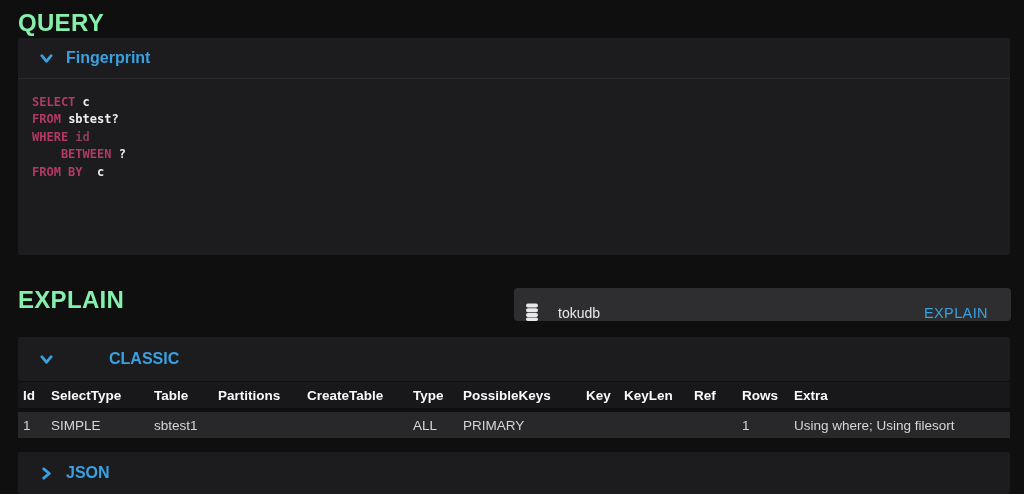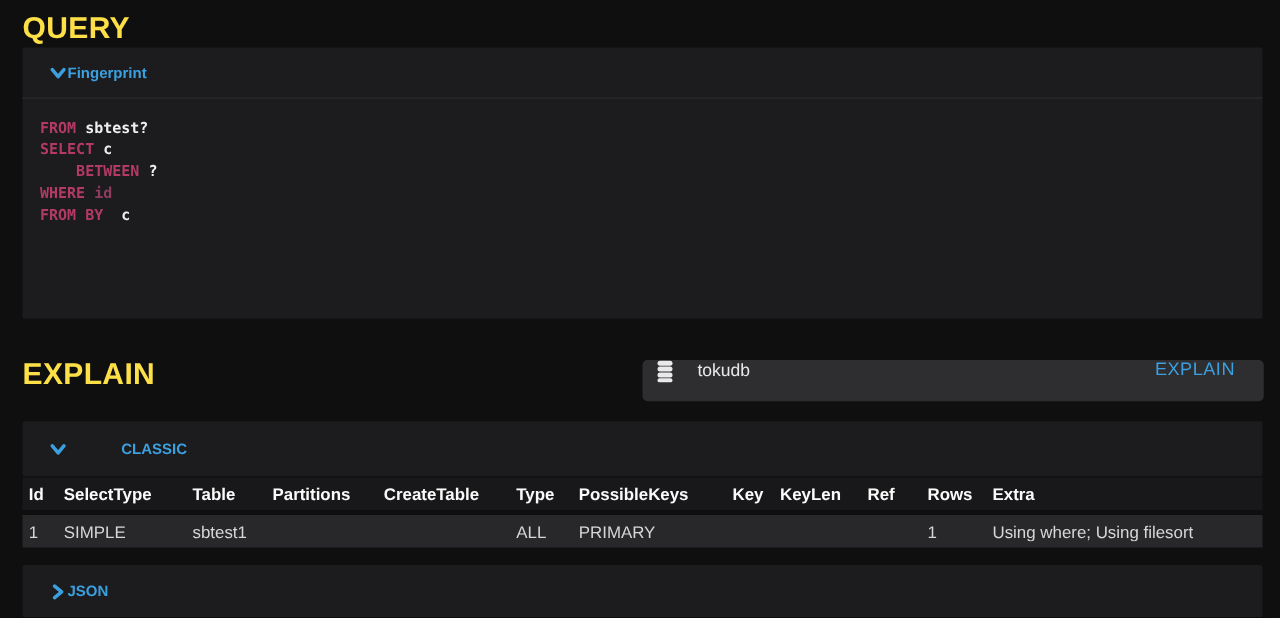--- a/index.html
+++ b/index.html
@@ -10,21 +10,21 @@
     height: 494px;
     background: #0f0f10;
     overflow: hidden;
     font-family: "Liberation Sans", sans-serif;
   }
   .page-title {
     position: absolute;
     left: 18px;
     font-size: 24px;
     font-weight: 700;
-    color: #fde047;
+    color: #86efac;
     letter-spacing: 0.3px;
   }
   #query-title { top: 9px; }
   #explain-title { top: 286px; }
 
   .panel {
     position: absolute;
     left: 18px;
     width: 992px;
     background: #1c1c1e;
@@ -33,24 +33,24 @@
   #query-panel { top: 38px; height: 217px; }
 
   .section-row {
     height: 41px;
     display: flex;
     align-items: center;
     padding-left: 22px;
     cursor: pointer;
   }
   .section-row .label {
-    font-size: 12px;
+    font-size: 16px;
     font-weight: 700;
     color: #3ba0e0;
-    margin-left: 1px;
+    margin-left: 13px;
   }
   .chev { width: 13px; height: 13px; display: block; flex: 0 0 auto; }
   .divider-b { border-bottom: 1px solid #2a2a2e; }
   .divider-t { border-top: 1px solid #2a2a2e; }
 
   .sql-block {
     height: 133px;
     padding: 15px 0 0 14px;
   }
   .sql-line {
@@ -66,21 +66,21 @@
 
   #db-bar {
     position: absolute;
     left: 514px;
     top: 288px;
     width: 497px;
     height: 33px;
     background: #2e2e30;
     border-radius: 4px;
     display: flex;
-    align-items: flex-start;
+    align-items: flex-end;
   }
   #db-bar .db-icon { margin-left: 11px; width: 14px; height: 18px; }
   #db-value {
     margin-left: 19px;
     font-size: 14px;
     color: #e9e9eb;
   }
   #explain-button {
     margin-left: auto;
     margin-right: 23px;
@@ -127,24 +127,24 @@
 
   <div class="panel" id="query-panel">
     <div class="section-row divider-b">
       <svg class="chev" viewBox="0 0 14 14">
         <polyline points="2,4 7,10 12,4" fill="none" stroke="#3ba0e0" stroke-width="3" stroke-linecap="round" stroke-linejoin="round"></polyline>
       </svg>
       <span class="label">Fingerprint</span>
     </div>
 
     <div class="sql-block">
+      <div class="sql-line"><span class="tok-kw">SELECT </span><span class="tok-lit">c</span></div>
       <div class="sql-line"><span class="tok-kw">FROM </span><span class="tok-lit">sbtest?</span></div>
-      <div class="sql-line"><span class="tok-kw">SELECT </span><span class="tok-lit">c</span></div>
+      <div class="sql-line"><span class="tok-kw">WHERE </span><span class="tok-id">id</span></div>
       <div class="sql-line"><span class="tok-kw">    BETWEEN </span><span class="tok-lit">?</span></div>
-      <div class="sql-line"><span class="tok-kw">WHERE </span><span class="tok-id">id</span></div>
       <div class="sql-line"><span class="tok-kw">FROM BY  </span><span class="tok-lit">c</span></div>
     </div>
 
   </div>
 
   <div class="page-title" id="explain-title">EXPLAIN</div>
 
   <div id="db-bar">
     <svg class="db-icon" viewBox="0 0 14 18">
       <rect x="1" y="0.5" width="12" height="4" rx="2" fill="#e9e9eb"></rect>

